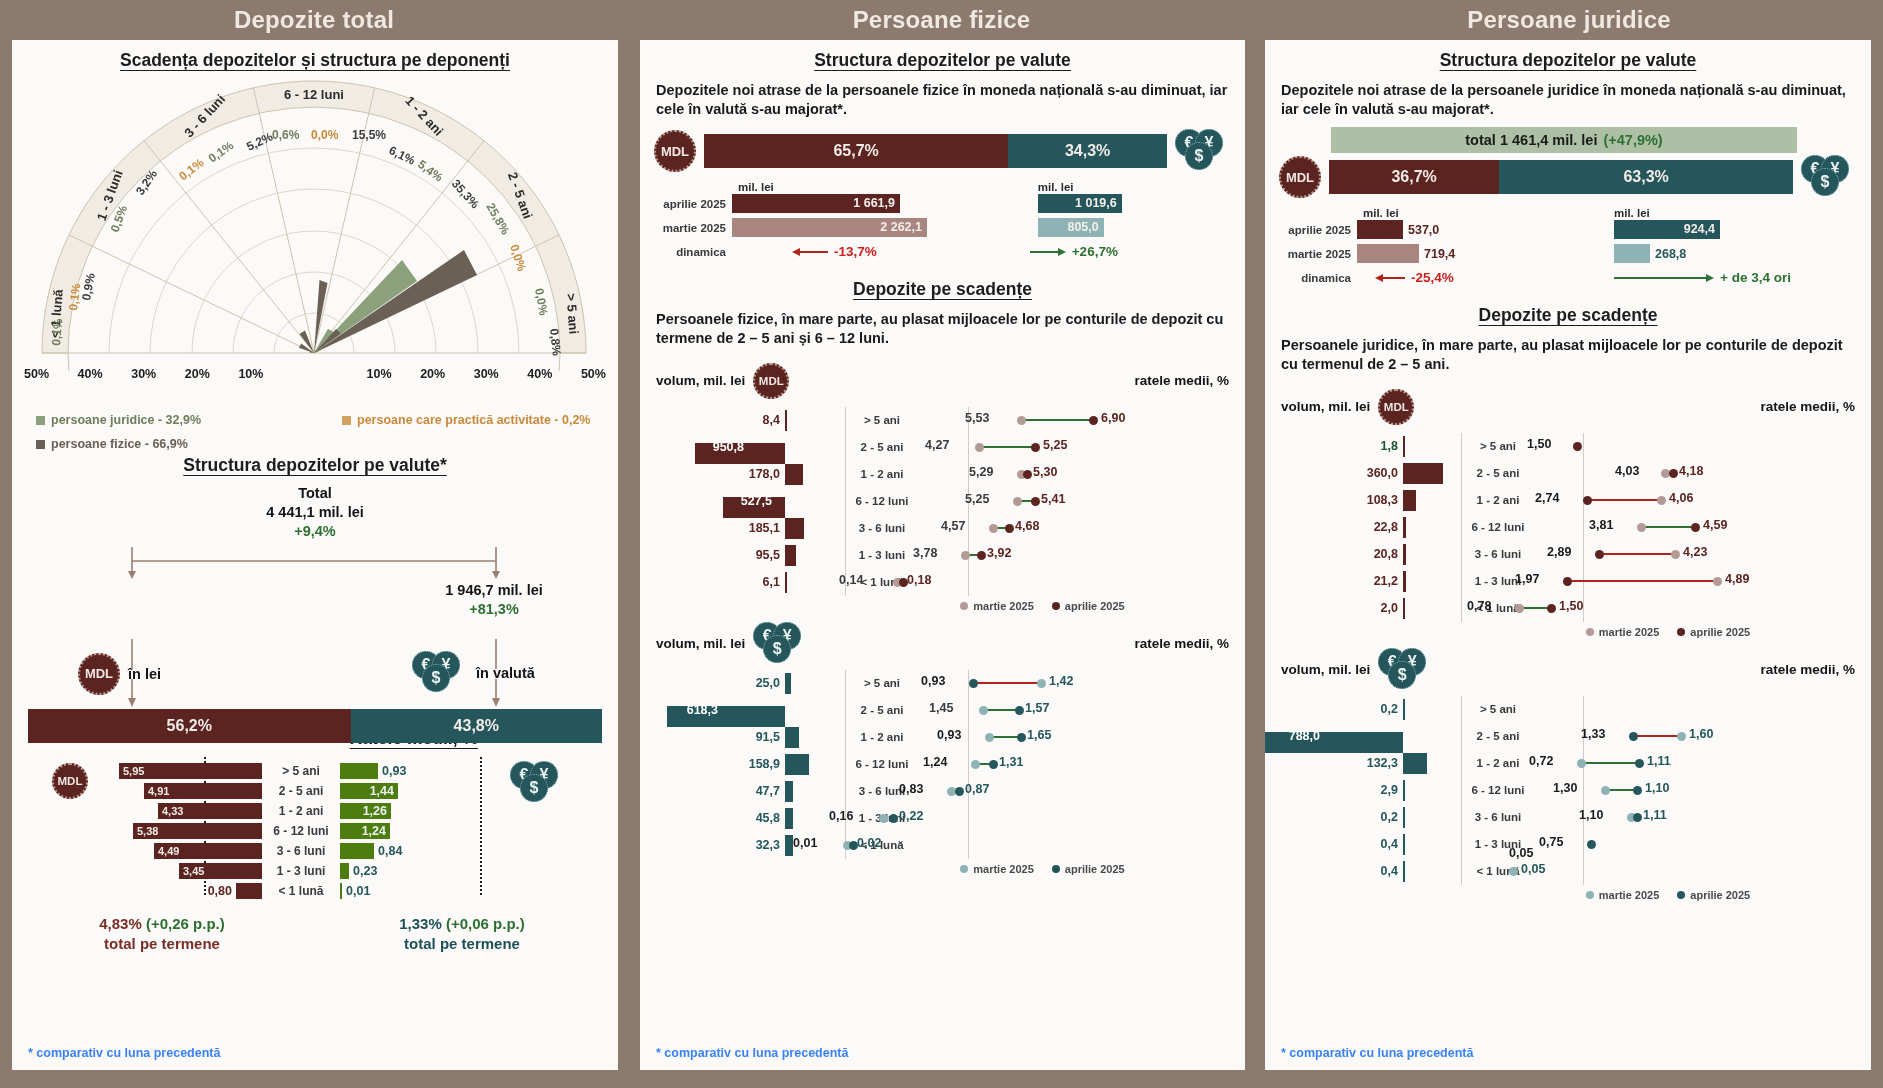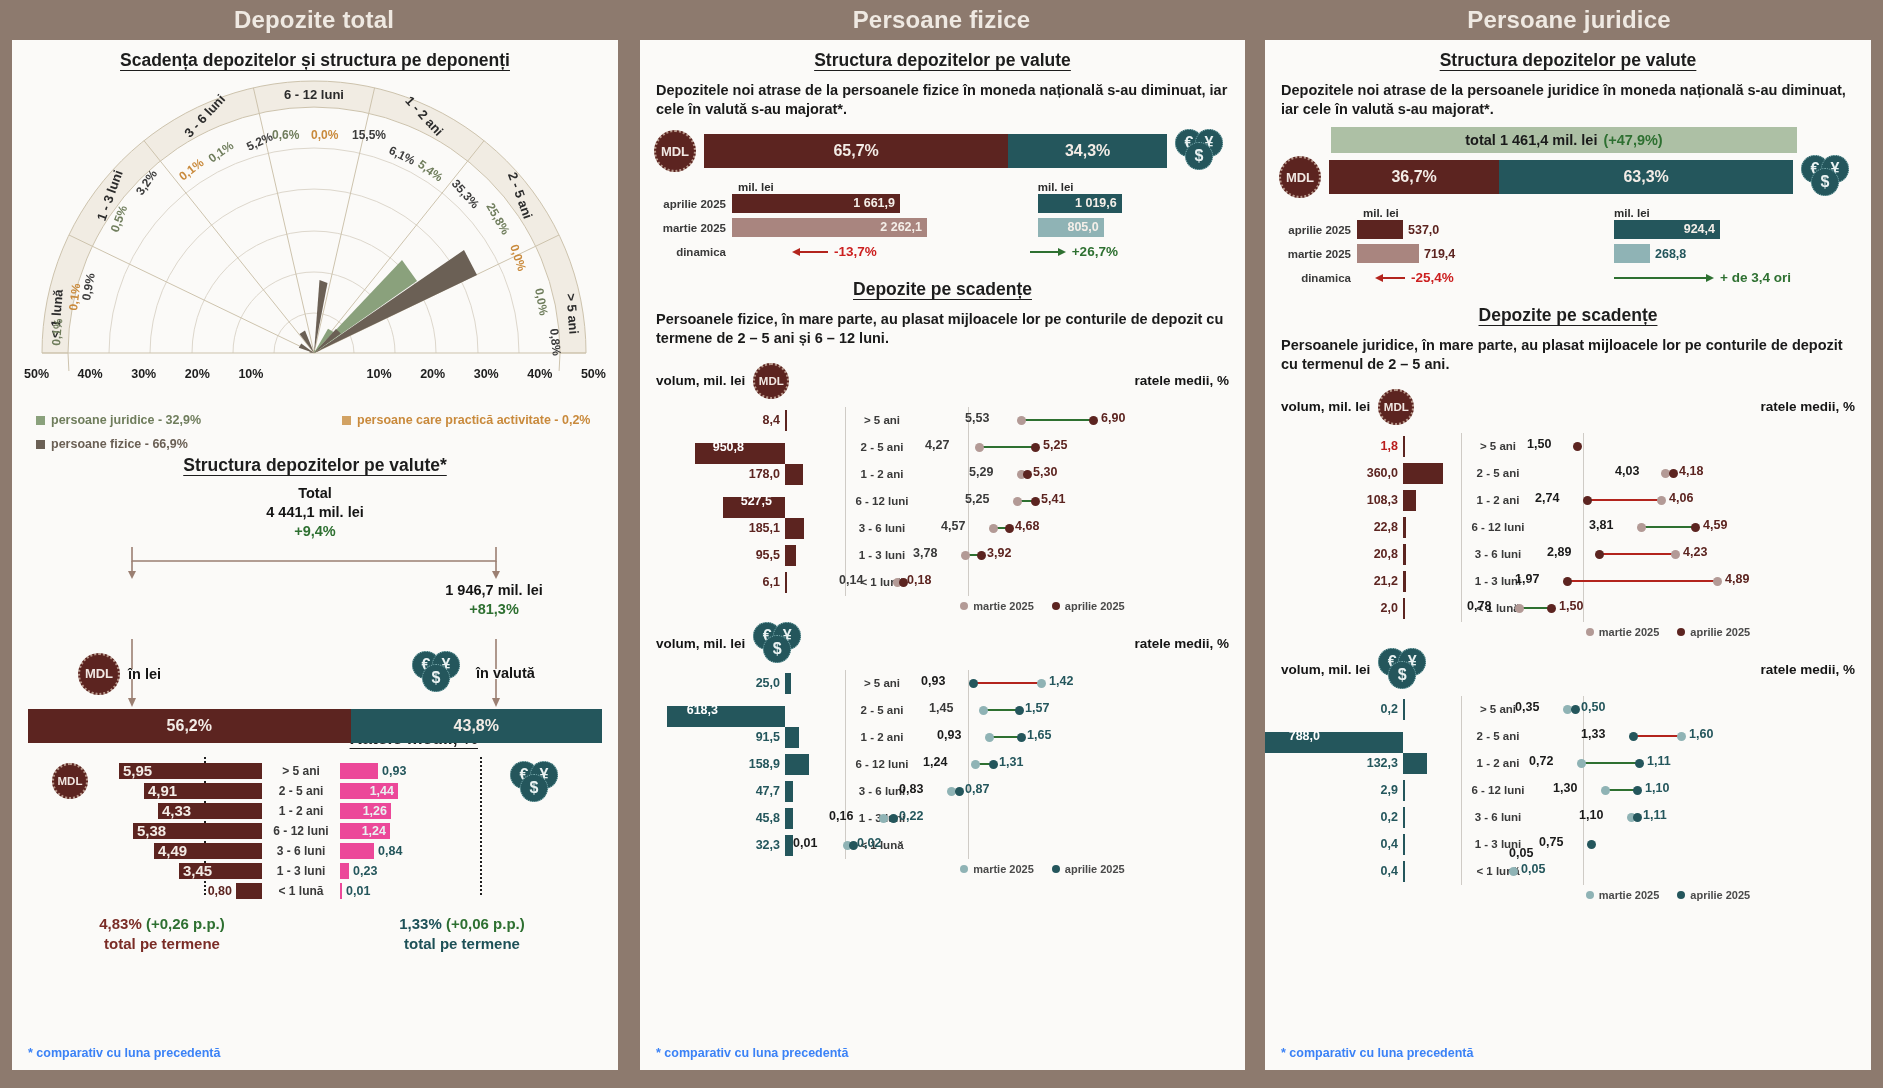--- a/index.html
+++ b/index.html
@@ -66,25 +66,25 @@
   .lbl-cur{ font-size:14.5px;font-weight:bold;color:#141414;}
   .splitbar{ display:flex; height:34px; margin:0 16px;}
   .splitbar div{display:flex;align-items:center;justify-content:center;color:#f3ece6;font-size:16px;font-weight:bold;}
   .mdlbg{background:#5c2420;} .fxbg{background:#24565c;}
 
   
   .rates { position:relative; padding:6px 0 0 0;}
   .rrow { display:flex; align-items:center; height:19px; margin-bottom:1px; }
   .rleft { width:250px; display:flex; justify-content:flex-end; align-items:center; position:relative;}
   .rbar-l { height:16px; background:#5c2420; position:relative;}
-  .rval-in { position:absolute; left:4px; top:-1px; color:#f3ece6; font-size:15px; font-weight:bold; line-height:18px;}
+  .rval-in { position:absolute; left:4px; top:-1px; color:#f3ece6; font-size:11px; font-weight:bold; line-height:18px;}
   .rval-out { font-size:12.5px; font-weight:bold; color:#5c2420; margin-right:4px;}
   .rmid { width:78px; text-align:center; font-size:12px; font-weight:bold; color:#3a3a3a;}
   .rright { width:200px; display:flex; align-items:center;}
-  .rbar-r { height:16px; background:#ec4899; position:relative;}
+  .rbar-r { height:16px; background:#4d7c0f; position:relative;}
   .rval-in2 { position:absolute; right:4px; top:-1px; color:#eaf2f2; font-size:12.5px; font-weight:bold; line-height:18px;}
   .rval-out2 { font-size:12.5px; font-weight:bold; color:#24565c; margin-left:4px;}
   .totline { font-size:15px; font-weight:bold; line-height:1.3;}
 
   
   .valbox{ padding:8px 14px 0 14px;}
   .totbar{ height:26px; display:flex; align-items:center; justify-content:center;
            font-size:14.5px;font-weight:bold;color:#1a1a1a;}
   .pctbar{ height:34px; display:flex;}
   .pctbar span{display:flex;align-items:center;justify-content:center;font-size:16px;font-weight:bold;color:#f3ece6;}
@@ -835,21 +835,21 @@
             <b>volum, mil. lei</b>
             <div class="coin sm">MDL</div>
           </div>
           <b>ratele medii, %</b>
         </div>
         <div style="position:relative;margin-top:8px">
           <div class="vdiv" style="left:196px;height:189px;top:0"></div>
           <div class="vdiv" style="left:318px;height:189px;top:0"></div>
 
           <div class="dbrow">
-            <div class="dbnum" style="color:#b91c1c;width:138px">1,8</div>
+            <div class="dbnum" style="color:#14532d;width:138px">1,8</div>
             <div class="dbbar" style="width:60px">
                 <i style="width:2px;background:#5c2420"></i>
               </div>
             <div class="dbcat" style="width:70px">&gt; 5 ani</div>
             <div class="dbplot">
               <div class="dbtxt" style="left:-6px;color:#1a1a1a">1,50</div>
               <div class="dot" style="left:40px;background:#5c2420"></div>
               <div class="dbtxt" style="left:52px;color:#5c2420"></div>
             </div>
           </div>
@@ -970,26 +970,20 @@
         <div style="position:relative;margin-top:4px">
           <div class="vdiv" style="left:196px;height:189px;top:0"></div>
           <div class="vdiv" style="left:318px;height:189px;top:0"></div>
 
           <div class="dbrow">
             <div class="dbnum" style="color:#24565c;width:138px">0,2</div>
             <div class="dbbar" style="width:60px">
                 <i style="width:2px;background:#24565c"></i>
               </div>
             <div class="dbcat" style="width:70px">&gt; 5 ani</div>
-            <div class="dbplot">
-              <div class="dbtxt" style="left:-18px;color:#1a1a1a">0,35</div>
-              <div class="dot" style="left:30px;background:#8fb3b5"></div>
-              <div class="dot" style="left:38px;background:#24565c"></div>
-              <div class="dbtxt" style="left:48px;color:#24565c">0,50</div>
-            </div>
           </div>
 
           <div class="dbrow">
             <div class="dbnum" style="color:#fff;width:138px;position:relative">
               <div style="position:absolute;right:0;top:3px;width:138px;height:21px;background:#24565c"></div>
               <span style="position:relative;z-index:2;padding-right:78px">788,0</span>
             </div>
             <div class="dbbar" style="width:60px"></div>
             <div class="dbcat" style="width:70px">2 - 5 ani</div>
             <div class="dbplot">

